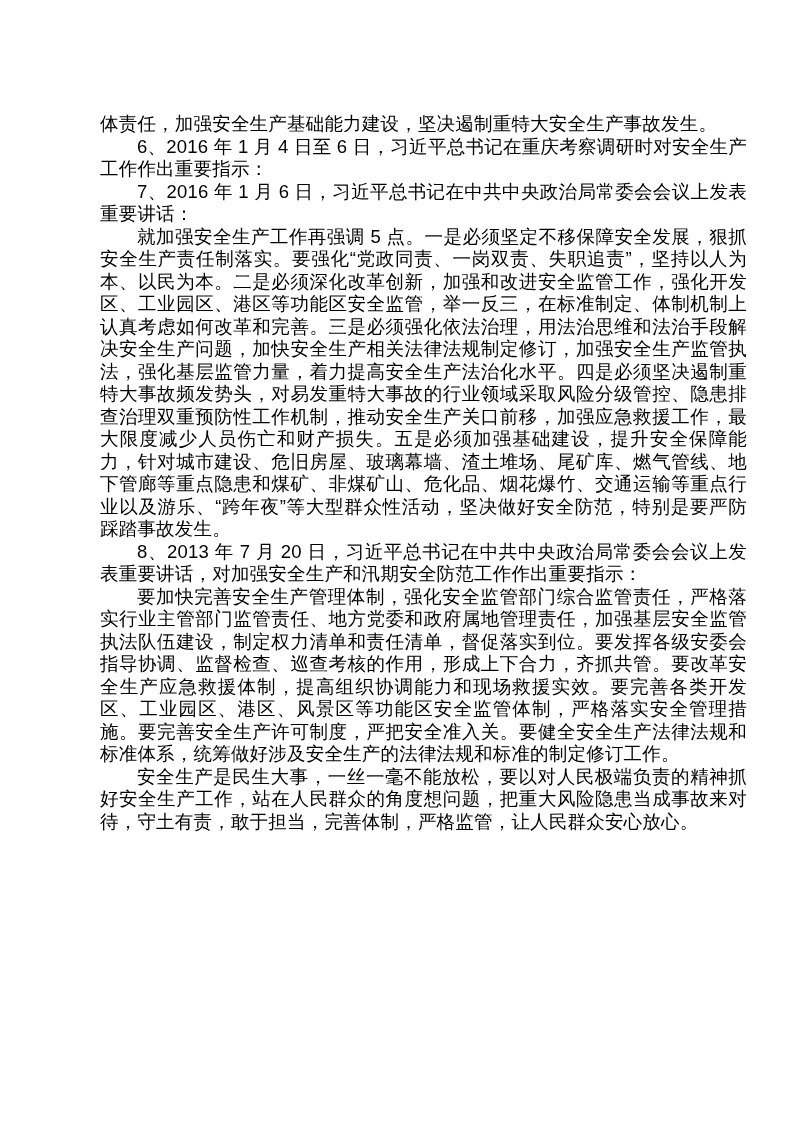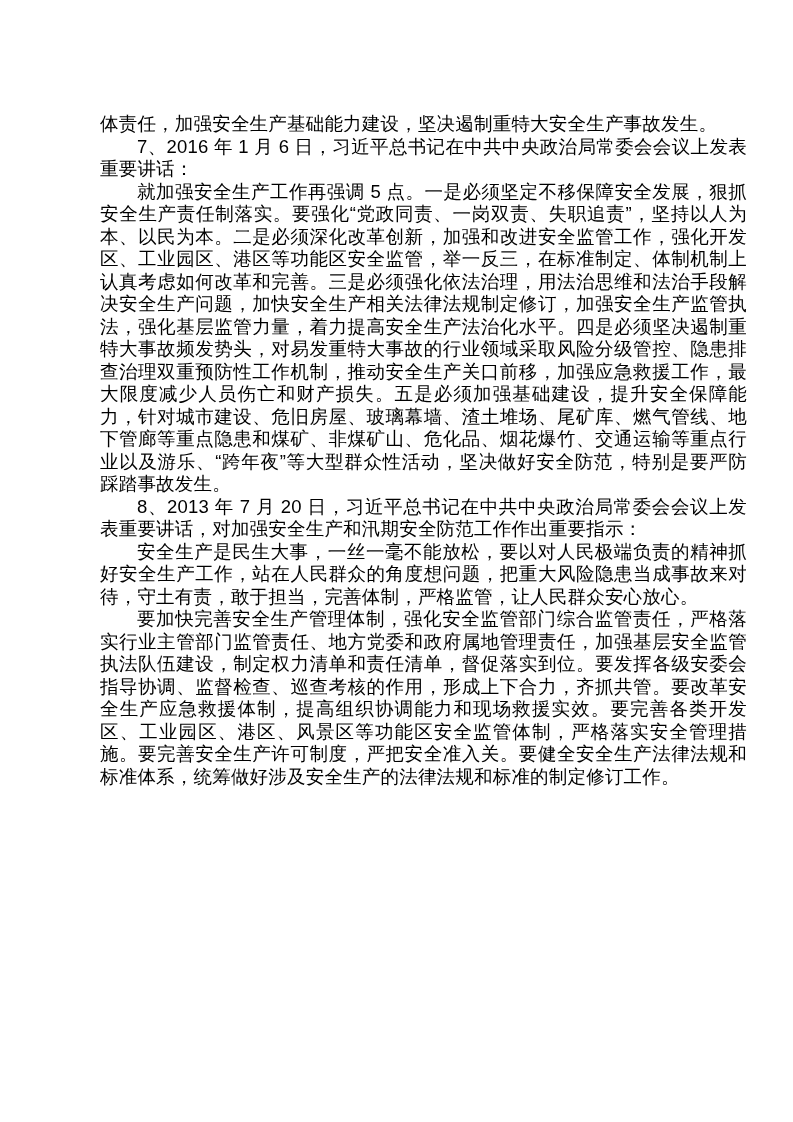--- a/index.html
+++ b/index.html
@@ -33,19 +33,20 @@
   .doc-body p.continuation {
     text-indent: 0;
   }
 </style>
 </head>
 <body>
 
 <div class="page">
   <div class="doc-body">
     <p class="continuation">体责任，加强安全生产基础能力建设，坚决遏制重特大安全生产事故发生。</p>
+    <p>6、2016 年 1 月 4 日至 6 日，习近平总书记在重庆考察调研时对安全生产工作作出重要指示：</p>
     <p>7、2016 年 1 月 6 日，习近平总书记在中共中央政治局常委会会议上发表重要讲话：</p>
     <p>就加强安全生产工作再强调 5 点。一是必须坚定不移保障安全发展，狠抓安全生产责任制落实。要强化“党政同责、一岗双责、失职追责”，坚持以人为本、以民为本。二是必须深化改革创新，加强和改进安全监管工作，强化开发区、工业园区、港区等功能区安全监管，举一反三，在标准制定、体制机制上认真考虑如何改革和完善。三是必须强化依法治理，用法治思维和法治手段解决安全生产问题，加快安全生产相关法律法规制定修订，加强安全生产监管执法，强化基层监管力量，着力提高安全生产法治化水平。四是必须坚决遏制重特大事故频发势头，对易发重特大事故的行业领域采取风险分级管控、隐患排查治理双重预防性工作机制，推动安全生产关口前移，加强应急救援工作，最大限度减少人员伤亡和财产损失。五是必须加强基础建设，提升安全保障能力，针对城市建设、危旧房屋、玻璃幕墙、渣土堆场、尾矿库、燃气管线、地下管廊等重点隐患和煤矿、非煤矿山、危化品、烟花爆竹、交通运输等重点行业以及游乐、“跨年夜”等大型群众性活动，坚决做好安全防范，特别是要严防踩踏事故发生。</p>
     <p>8、2013 年 7 月 20 日，习近平总书记在中共中央政治局常委会会议上发表重要讲话，对加强安全生产和汛期安全防范工作作出重要指示：</p>
+    <p>要加快完善安全生产管理体制，强化安全监管部门综合监管责任，严格落实行业主管部门监管责任、地方党委和政府属地管理责任，加强基层安全监管执法队伍建设，制定权力清单和责任清单，督促落实到位。要发挥各级安委会指导协调、监督检查、巡查考核的作用，形成上下合力，齐抓共管。要改革安全生产应急救援体制，提高组织协调能力和现场救援实效。要完善各类开发区、工业园区、港区、风景区等功能区安全监管体制，严格落实安全管理措施。要完善安全生产许可制度，严把安全准入关。要健全安全生产法律法规和标准体系，统筹做好涉及安全生产的法律法规和标准的制定修订工作。</p>
     <p>安全生产是民生大事，一丝一毫不能放松，要以对人民极端负责的精神抓好安全生产工作，站在人民群众的角度想问题，把重大风险隐患当成事故来对待，守土有责，敢于担当，完善体制，严格监管，让人民群众安心放心。</p>
-    <p>要加快完善安全生产管理体制，强化安全监管部门综合监管责任，严格落实行业主管部门监管责任、地方党委和政府属地管理责任，加强基层安全监管执法队伍建设，制定权力清单和责任清单，督促落实到位。要发挥各级安委会指导协调、监督检查、巡查考核的作用，形成上下合力，齐抓共管。要改革安全生产应急救援体制，提高组织协调能力和现场救援实效。要完善各类开发区、工业园区、港区、风景区等功能区安全监管体制，严格落实安全管理措施。要完善安全生产许可制度，严把安全准入关。要健全安全生产法律法规和标准体系，统筹做好涉及安全生产的法律法规和标准的制定修订工作。</p>
   </div>
 </div>
 
 </body></html>

